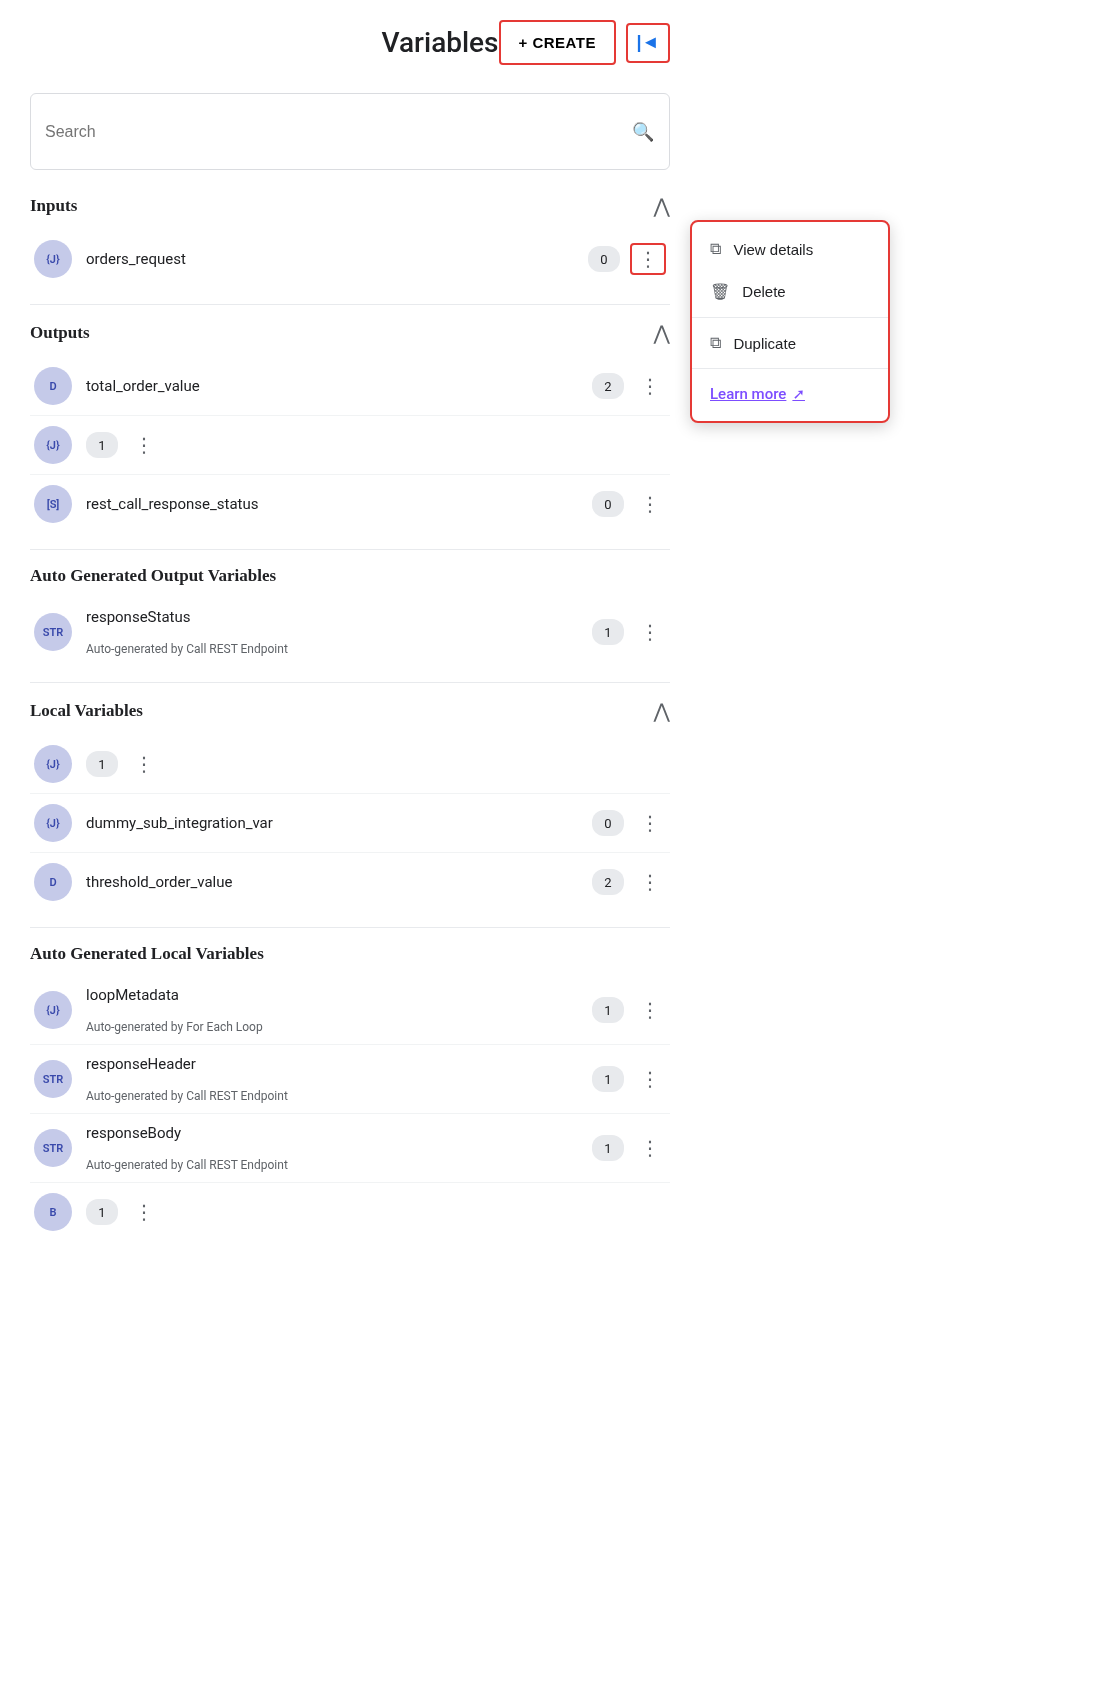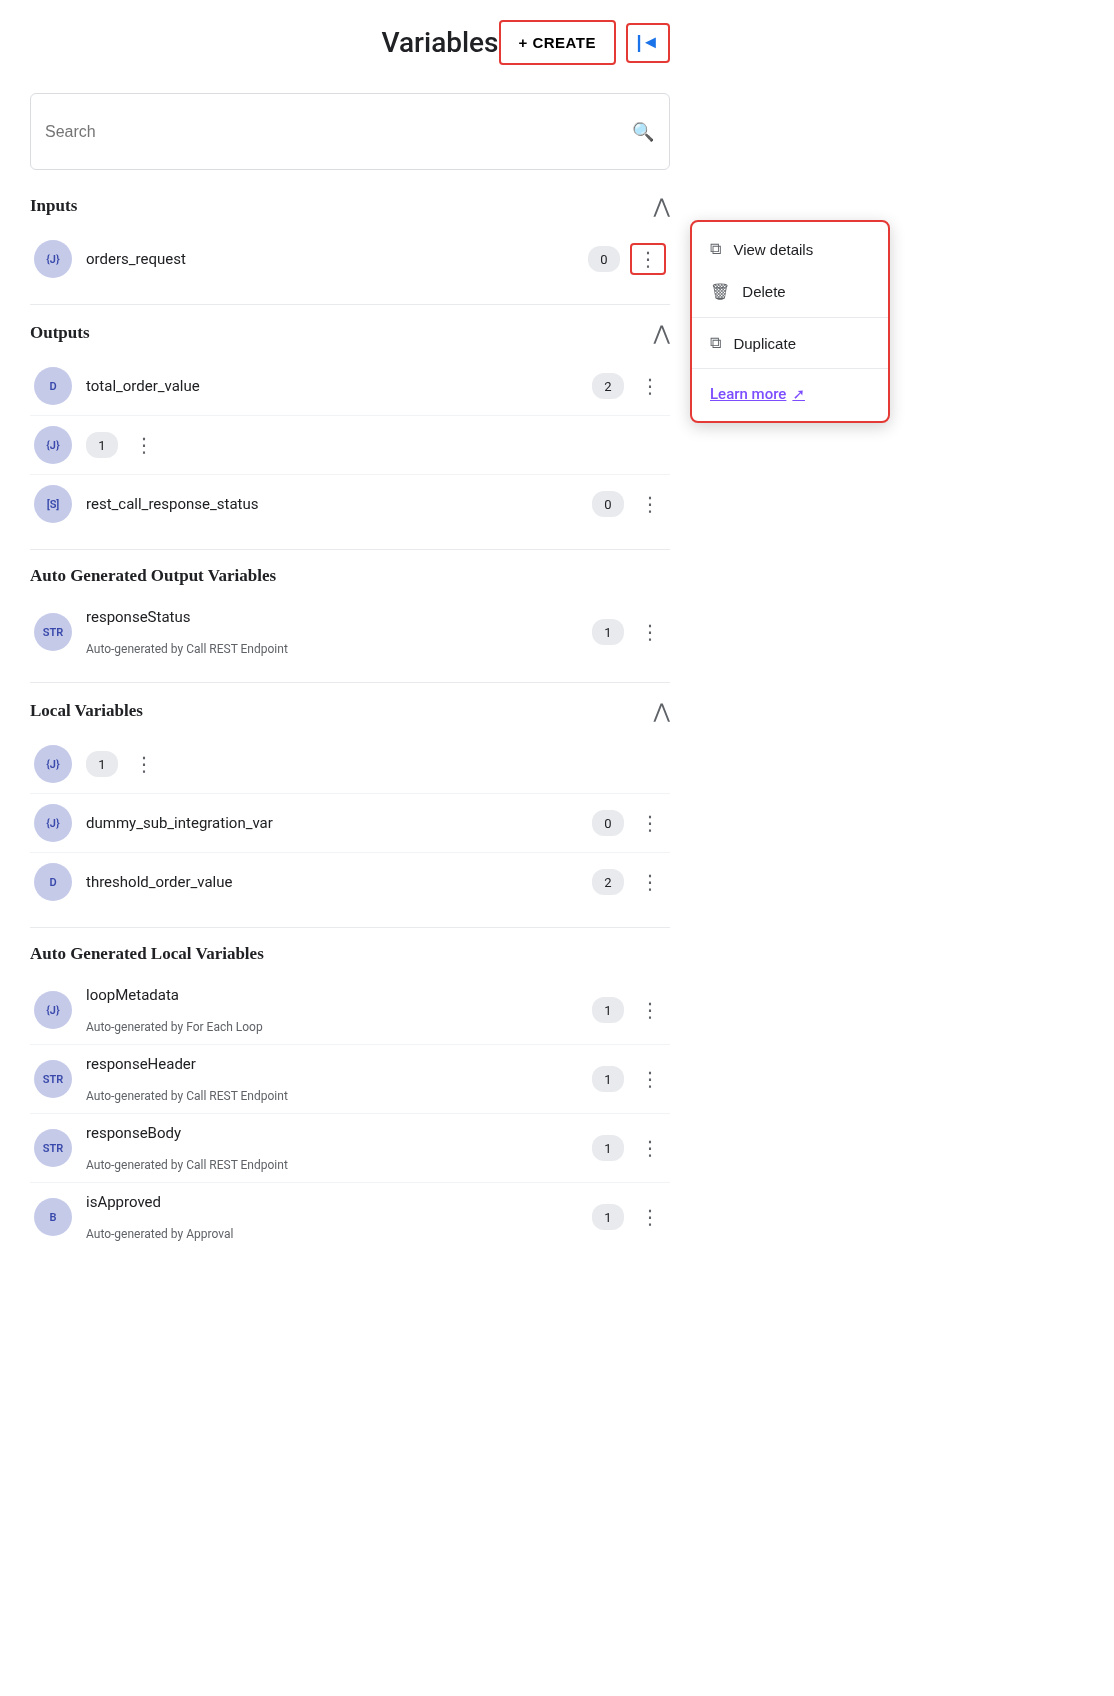--- a/index.html
+++ b/index.html
@@ -418,22 +418,18 @@
       <div class="var-info">
         <div class="var-name">responseBody</div>
         <div class="var-subtitle">Auto-generated by Call REST Endpoint</div>
       </div>
       <div class="var-count">1</div>
       <button class="three-dot-btn">⋮</button>
     </div>
 
     <div class="var-row">
       <div class="var-badge">B</div>
-      <div class="var-info">
-        <div class="var-name">isApproved</div>
-        <div class="var-subtitle">Auto-generated by Approval</div>
-      </div>
       <div class="var-count">1</div>
       <button class="three-dot-btn">⋮</button>
     </div>
   </div>
 
 </div>
 
 </body></html>

